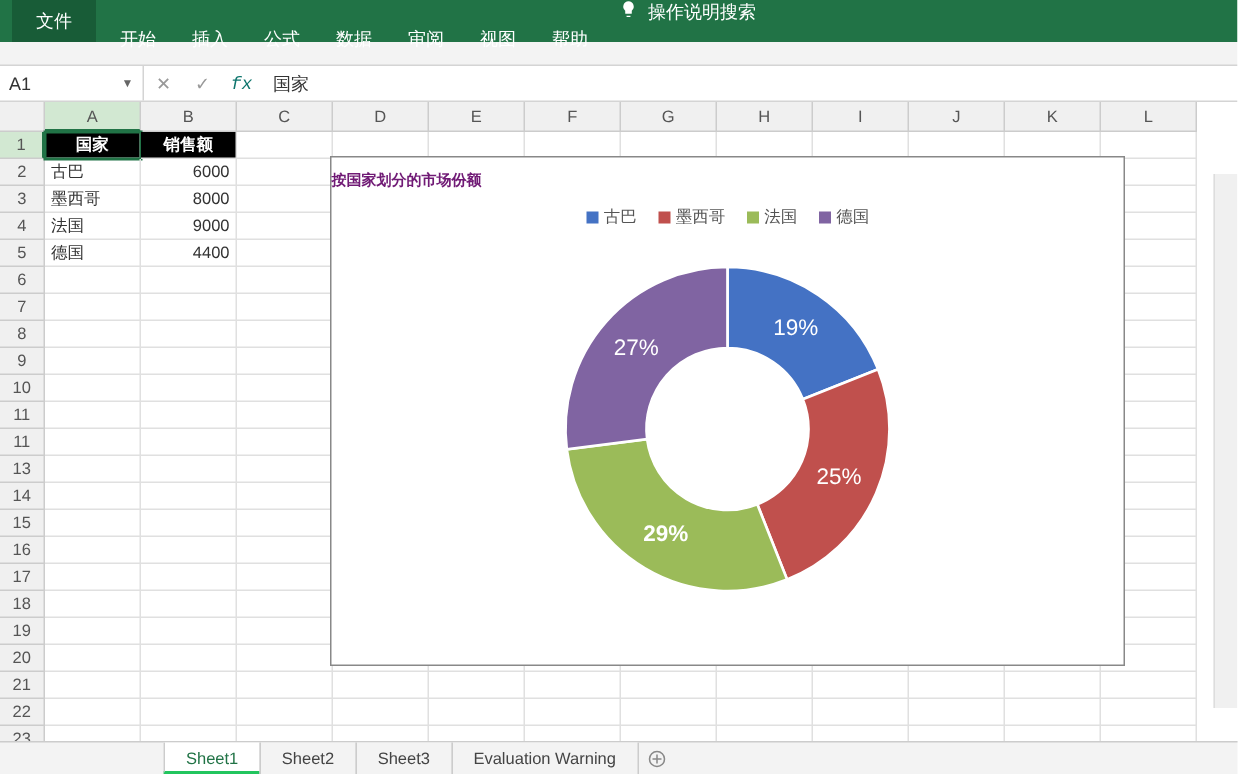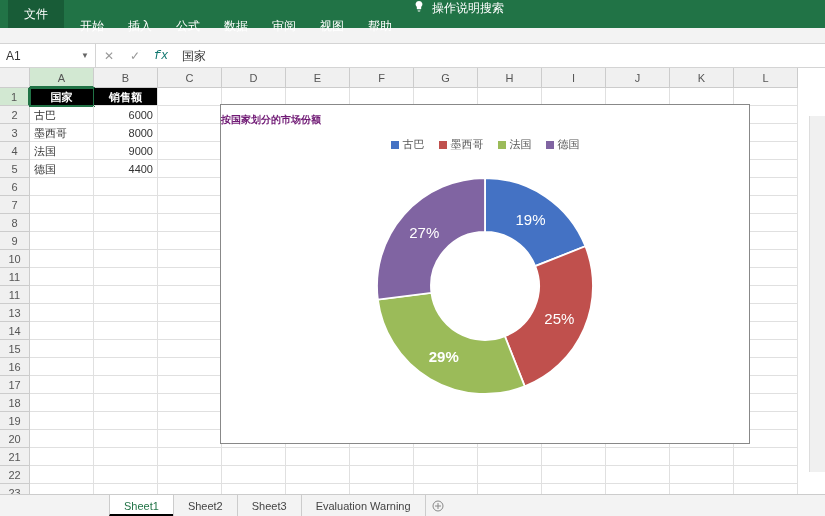--- a/index.html
+++ b/index.html
@@ -46,21 +46,21 @@
 .legend-row { display: flex; justify-content: center; gap: 14px; margin-top: 10px; font-size: 11px; color: #555; }
 .legend-item { display: flex; align-items: center; gap: 4px; }
 .swatch { width: 8px; height: 8px; }
 .donut { position: relative; width: 240px; height: 240px; margin: 14px auto 0; }
 .donut svg { width: 100%; height: 100%; }
 .pct-label { position: absolute; font-size: 15px; color: #fff; font-weight: 500; transform: translate(-50%, -50%); }
 
 
 .sheet-bar { position: absolute; left:0; bottom: 0; width: 825px; height: 22px; background: #f3f3f3; border-top: 1px solid #ccc; display: flex; align-items: stretch; padding-left: 110px; }
 .sheet-tab { padding: 0 14px; border-right: 1px solid #ccc; border-left: 1px solid #ccc; line-height: 22px; font-size: 11px; background: #f3f3f3; color: #444; margin-left: -1px; }
-.sheet-tab.active { background: #fff; border-bottom: 2px solid #000000; color: #217346; }
+.sheet-tab.active { background: #fff; border-bottom: 2px solid #22c55e; color: #217346; }
 .sheet-add { width: 24px; display:flex; align-items:center; justify-content:center; color:#666; }
 
 .scroll-v { position: absolute; right:0; top:48px; bottom:22px; width:16px; background:#f0f0f0; border-left:1px solid #ddd; }
 </style>
 </head>
 <body>
 
 <div class="ribbon">
   <div class="tab file">文件</div>
   <div class="tab">开始</div>

